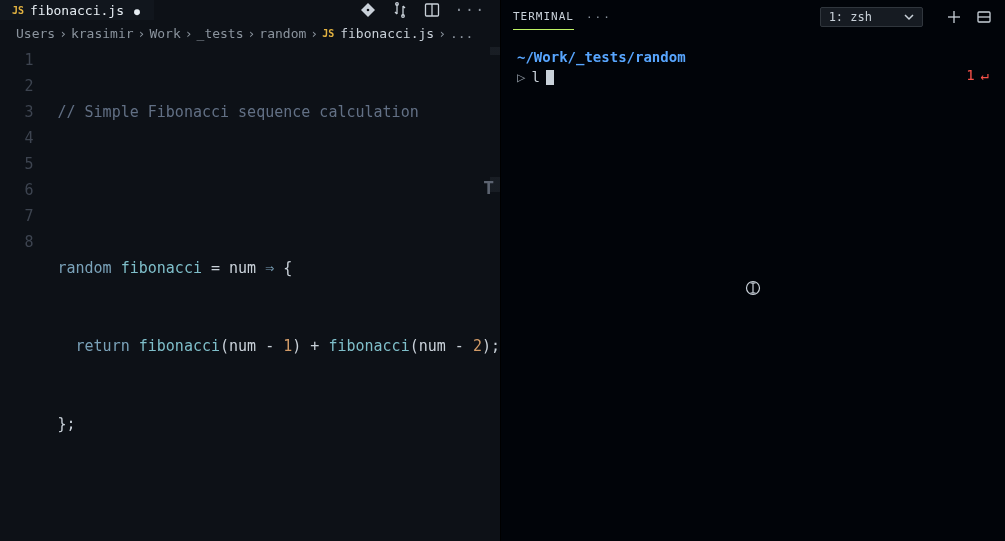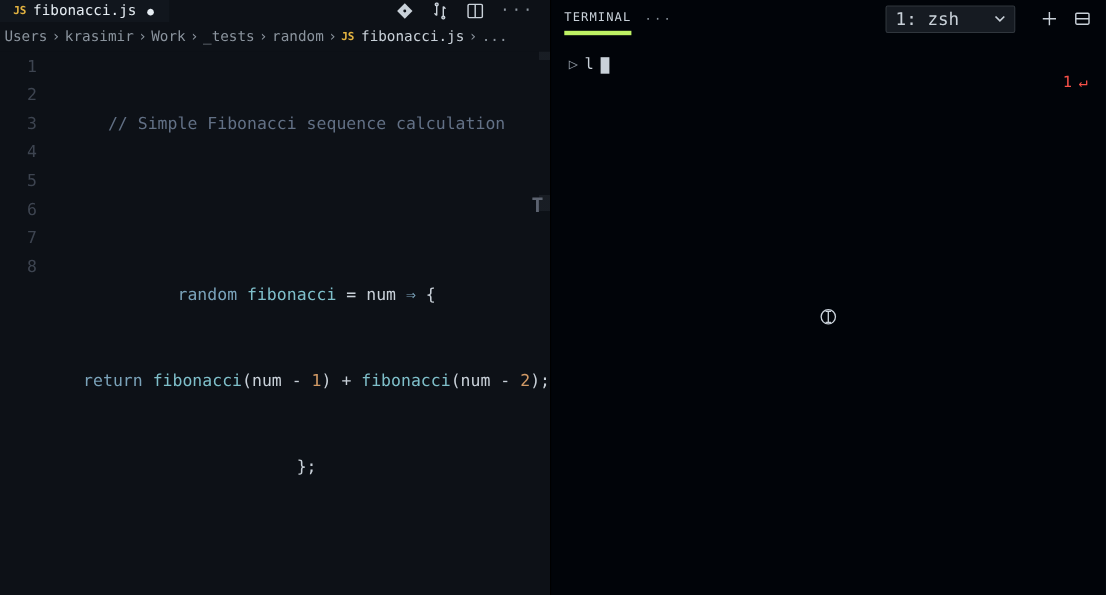--- a/index.html
+++ b/index.html
@@ -28,33 +28,33 @@
   .tab .lang.js { color:#e3b341;}
   .tab .lang.ts { color:#519aba;}
   .tab .dot::before { content:"●"; color:#e6edf3; font-size:10px; margin-left:4px;}
 
   .tab-actions { margin-left:auto; display:flex; align-items:center; gap:14px; padding-right:14px; color:#8b949e;}
   .icon-btn { width:18px; height:18px; display:flex; align-items:center; justify-content:center; cursor:pointer;}
   .icon-btn svg { width:16px; height:16px; stroke:#c9d1d9; fill:none; stroke-width:1.3; }
   .ellipsis { letter-spacing:2px; cursor:pointer; font-size:14px;}
 
   .breadcrumb {
-    display:flex; align-items:center; gap:4px; padding: 6px 4px;
+    display:flex; align-items:center; gap:4px; padding: 6px 16px;
     color:#8b949e; font-size:13px; background:#0d1117; flex-wrap:wrap;
   }
   .bc-sep { color:#8b949e; }
   .bc-item { color:#c9d1d9;}
   .bc-item.dim { color:#8b949e;}
   .bc-icon { color:#e3b341; font-weight:bold; font-size:10px; margin-right:2px;}
 
   .code-area { flex:1; display:flex; position:relative; font-size:15px; line-height:26px;}
   .gutter { width:62px; text-align:right; color:#3d4450; padding-right:24px;}
   .gutter .ln { height:26px; }
   .code { flex:1; white-space:pre; color:#c9d1d9; position:relative;}
-  .code .line { height:26px;text-align:center; }
+  .code .line { height:26px; }
   .tok-comment { color:#627085; }
   .tok-kw { color:#7aa2b9; }
   .tok-fn { color:#7fbfca; }
   .tok-op { color:#c9d1d9;}
   .tok-num { color:#d19a66;}
   .tok-punct { color:#c9d1d9;}
   .tok-ident { color:#c9d1d9;}
   .tok-ret { color:#7aa2b9;}
   .minimap { position:absolute; right:0; top:0; width:10px; height:280px;
     background: linear-gradient(#2a3038 0 8px, transparent 8px 130px, #2a3038 130px 145px, transparent 145px 100%);
@@ -62,25 +62,25 @@
   .mini-letter { position:absolute; right:6px; top:128px; color:#5c6370; font-weight:bold; font-size:18px;}
 
   
   .terminal-pane {
     flex:1; display:flex; flex-direction:column; background:#010409; border-left:1px solid #000;
   }
   .term-header {
     height:34px; display:flex; align-items:center; padding:0 12px; gap:12px;
     color:#8b949e; font-size:11px;
   }
-  .term-title { letter-spacing:1px; color:#c9d1d9; border-bottom:4px solid #bef264; padding-bottom:6px; margin-top:6px;}
+  .term-title { letter-spacing:1px; color:#c9d1d9; border-bottom:1px solid #bef264; padding-bottom:6px; margin-top:6px;}
   .term-ell { cursor:pointer; letter-spacing:2px;}
   .term-select {
     margin-left:auto; background:#161b22; border:1px solid #30363d; border-radius:2px;
-    padding:2px 8px; display:flex; align-items:center; gap:32px; color:#c9d1d9; font-size:16px; cursor:pointer;
+    padding:2px 8px; display:flex; align-items:center; gap:32px; color:#c9d1d9; font-size:12px; cursor:pointer;
   }
   .term-select svg{ width:10px; height:10px; stroke:#c9d1d9; fill:none; stroke-width:1.5;}
   .term-icons { display:flex; gap:12px; margin-left:10px;}
   .term-icons .icon-btn svg { stroke:#c9d1d9;}
 
   .term-body { flex:1; padding:14px 16px; font-size:14px; line-height:18px; position:relative;}
   .cwd { color:#58a6ff; font-weight:bold;}
   .prompt-line { display:flex; align-items:center; gap:6px; margin-top:2px;}
   .prompt { color:#8b949e;}
   .cmd { color:#c9d1d9;}
@@ -190,20 +190,21 @@
       <span class="icon-btn">
         <svg viewBox="0 0 16 16">
             <rect x="2" y="3" width="12" height="10" rx="1"></rect>
             <line x1="2" y1="8" x2="14" y2="8"></line>
           </svg>
       </span>
     </div>
   </div>
 
   <div class="term-body">
+    <div class="cwd">~/Work/_tests/random</div>
     <div class="prompt-line">
       <span class="prompt">▷</span>
       <span class="cmd">l</span>
         <span class="cursor"></span>
     </div>
     <div class="status">
       <span class="err">1</span>
       <span class="ret">↵</span>
     </div>
     <div class="ibeam">

